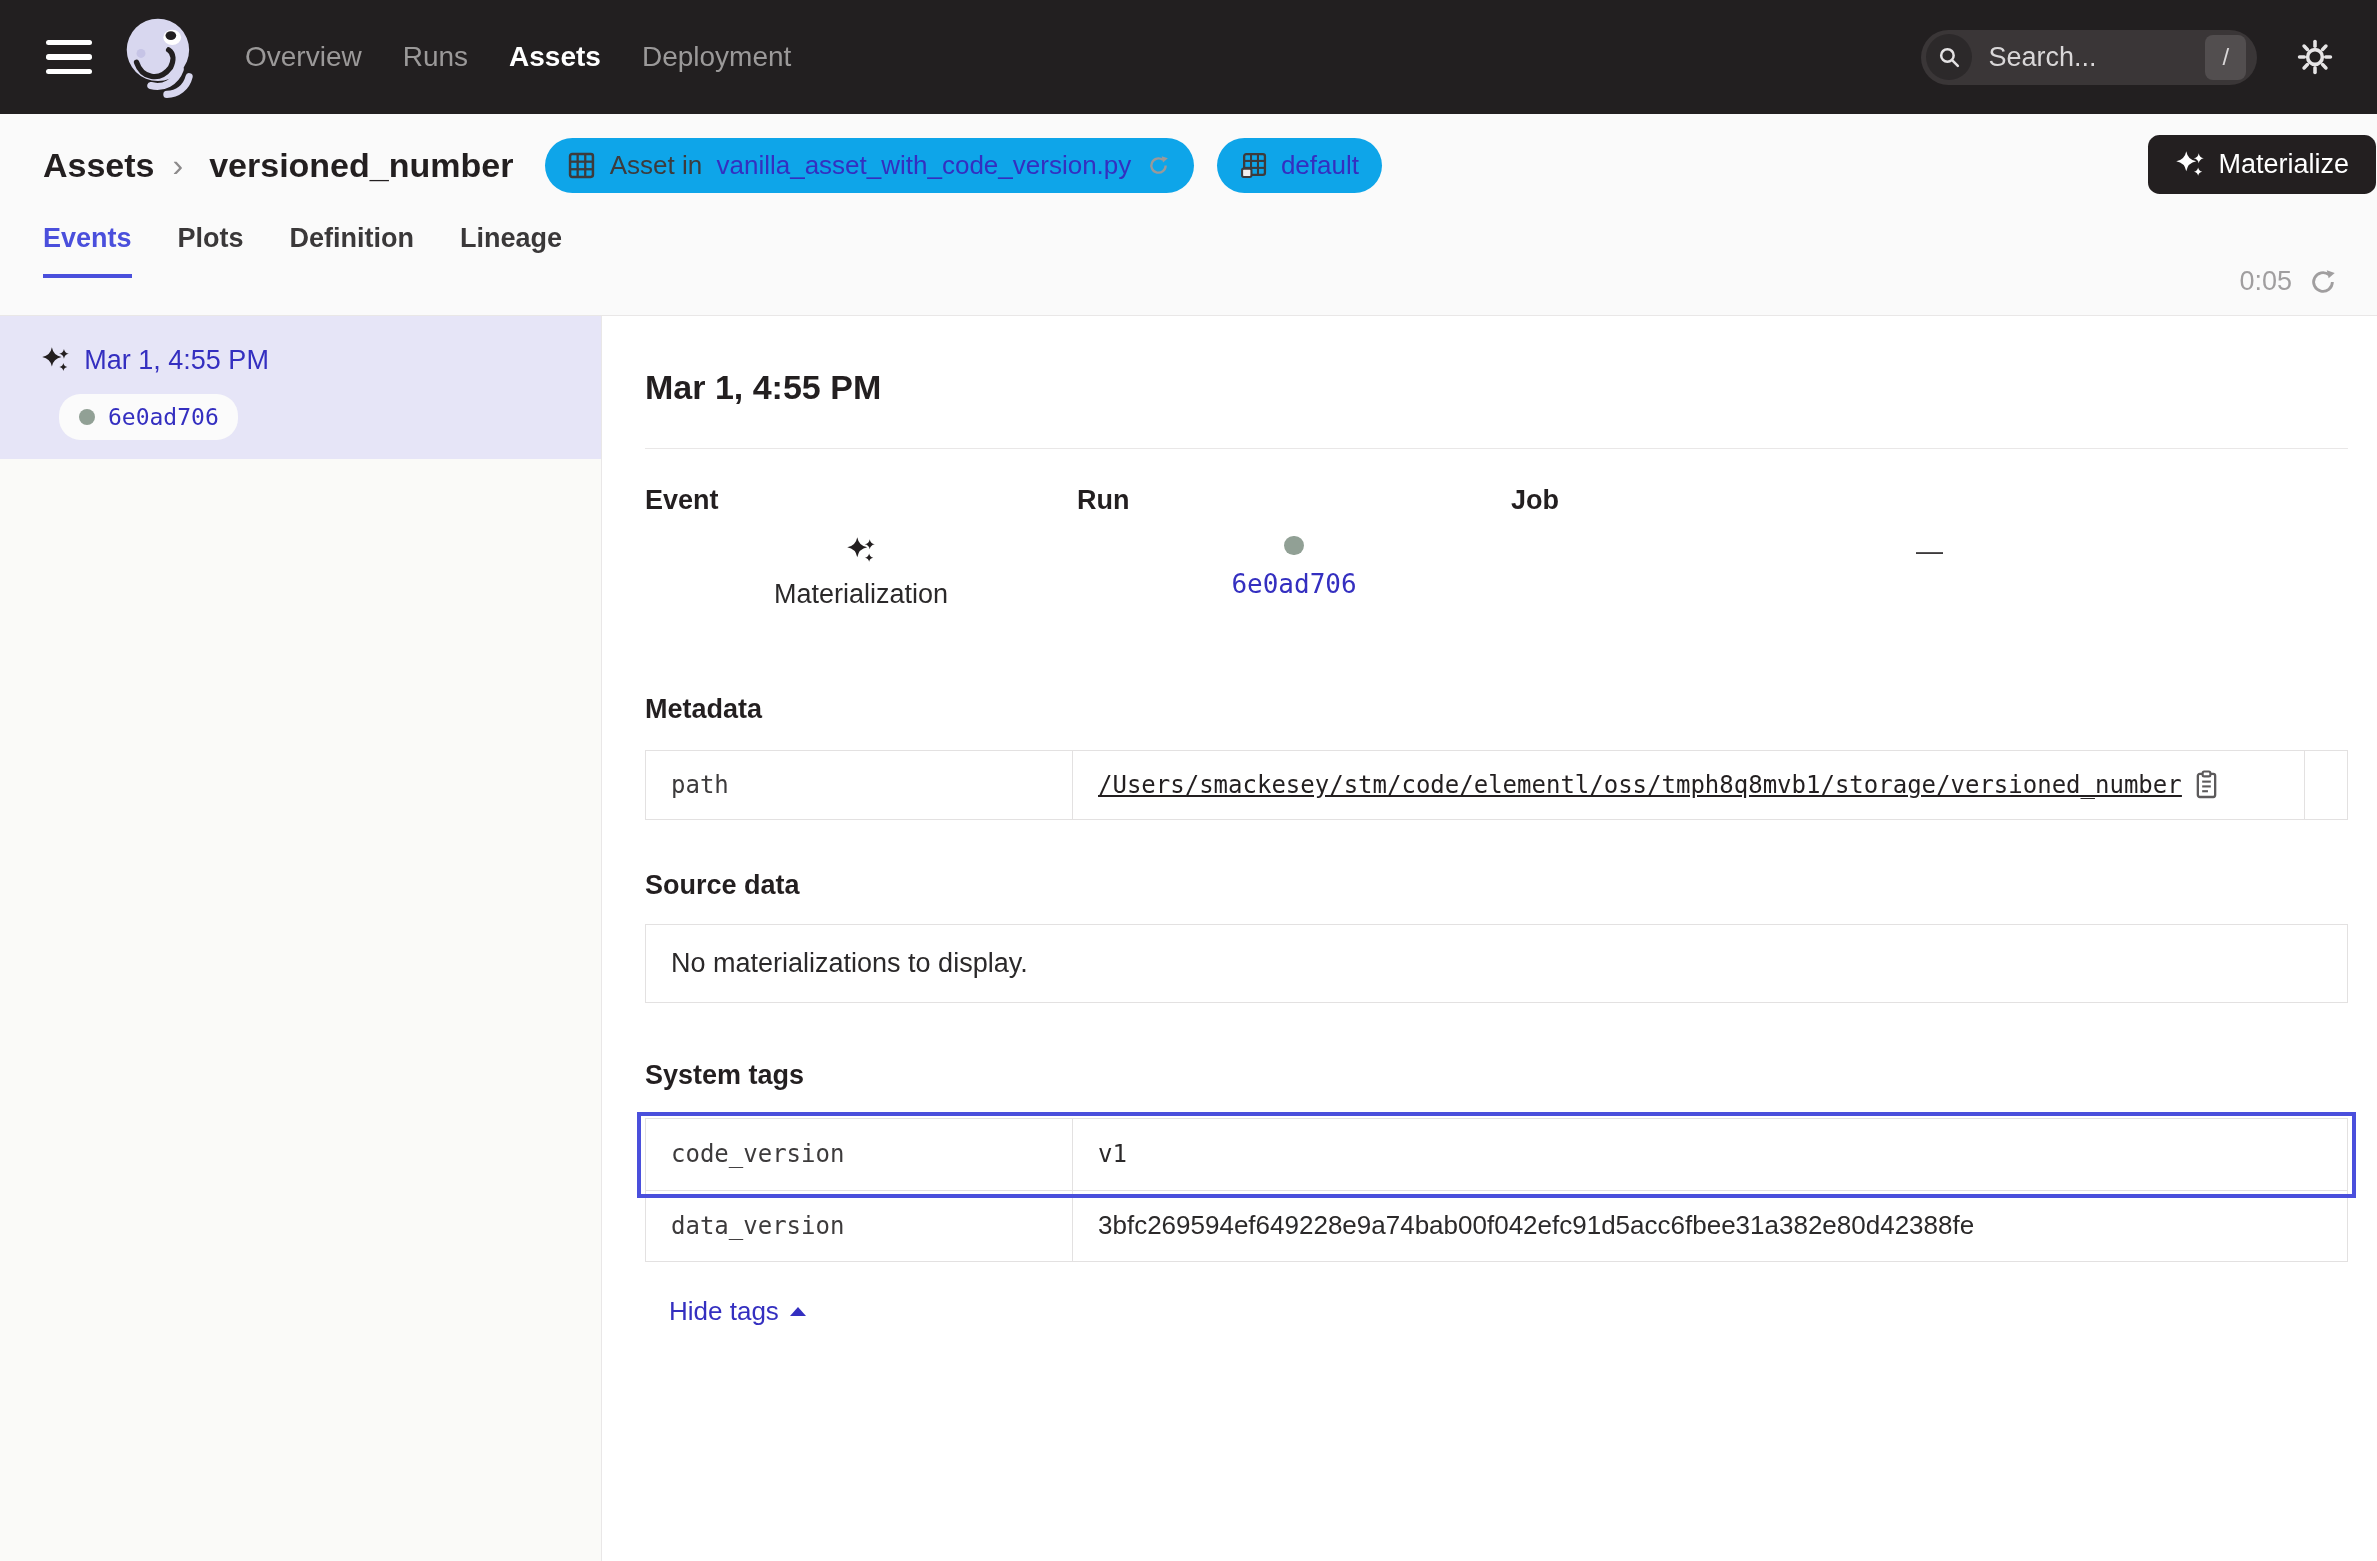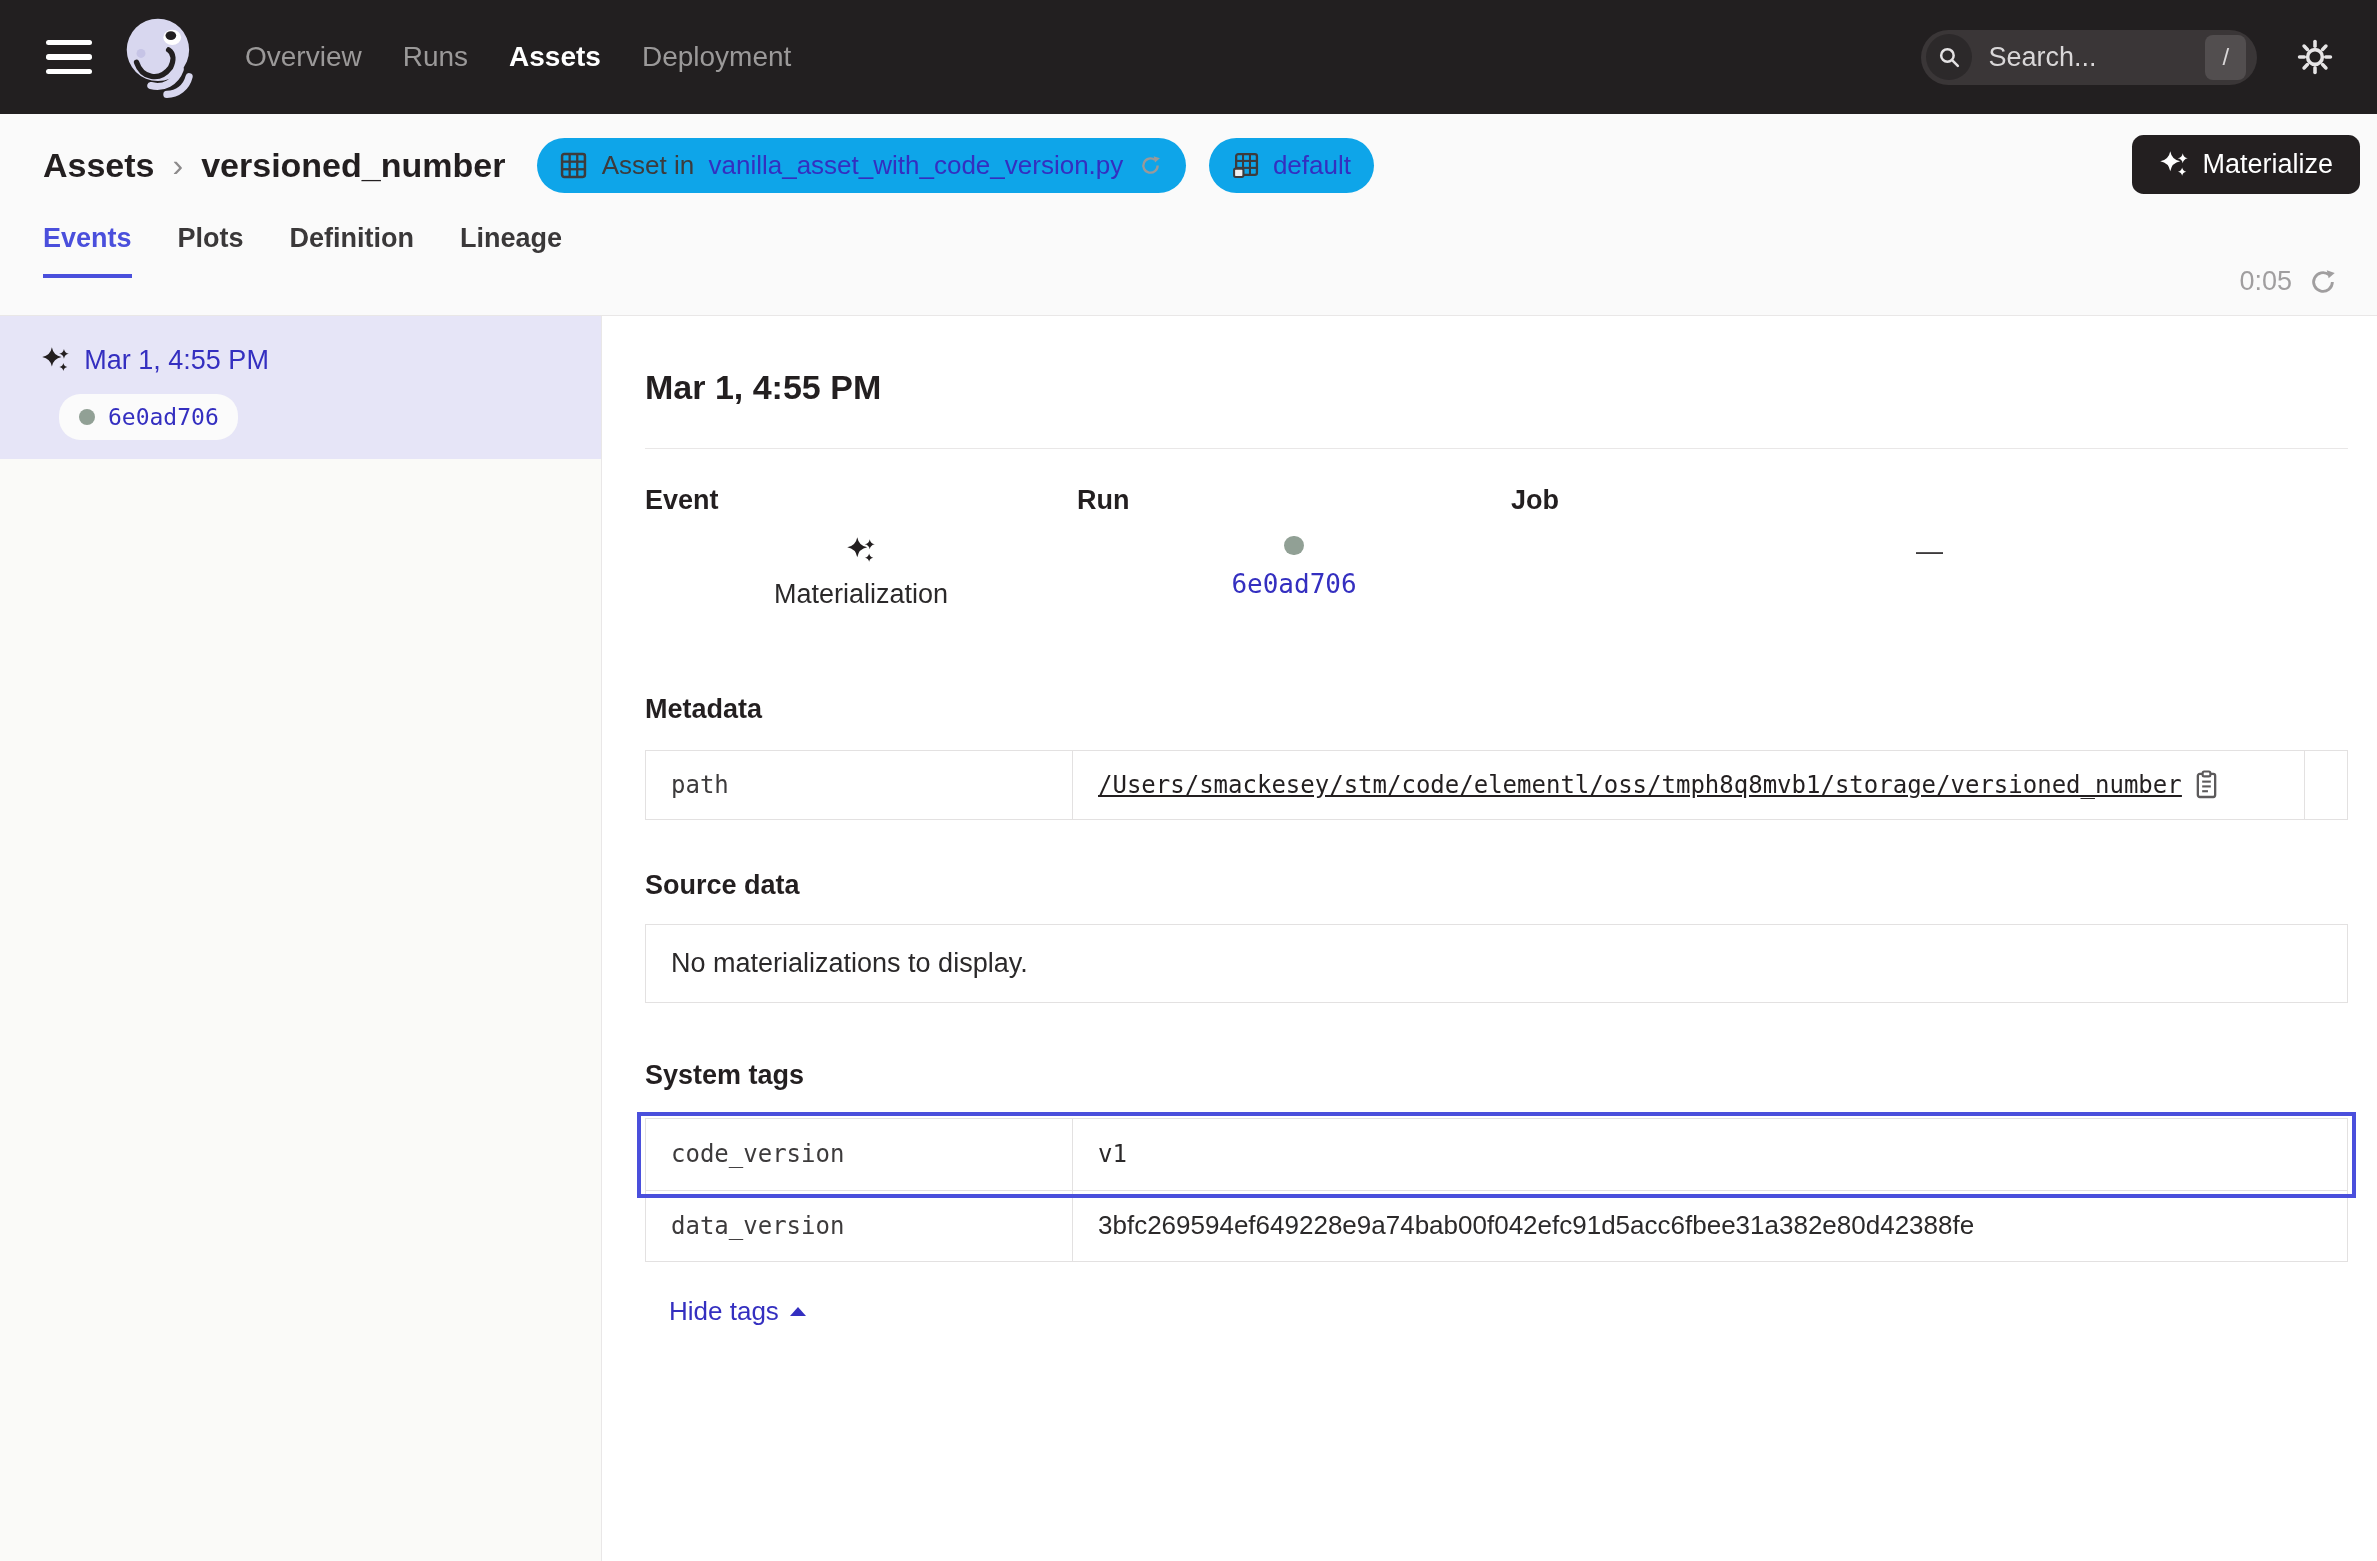--- a/index.html
+++ b/index.html
@@ -59,30 +59,30 @@
   .gear-btn { cursor: pointer; display: flex; align-items: center; }
 
   
   .header-strip {
     background: var(--strip-bg); border-bottom: 0.9px solid var(--border-soft);
     padding: 23px 39px 0 43px; position: relative; height: 202px;
   }
   .breadcrumb-row { display: flex; align-items: center; height: 57px; }
   .crumb-root { font-size: 34px; font-weight: 600; color: var(--dark); cursor: pointer; }
   .crumb-sep { font-size: 32px; color: #8C8A8B; margin: 0 18px; font-weight: 400; }
-  .crumb-current { font-size: 34px; font-weight: 600; color: var(--dark); }
+  .crumb-current { font-size: 34px; font-weight: 600; color: var(--dark); margin-left: 8px; }
   .badges { display: flex; align-items: center; gap: 23px; margin-left: 32px; }
   .badge {
     height: 55px; background: #0ea5e9; border-radius: 28px;
     display: inline-flex; align-items: center; gap: 14.3px; padding: 0 23px;
     font-size: 26px; color: #3D3B3C; cursor: pointer;
   }
   .badge .file-link { color: var(--link); }
   .materialize-btn {
-    position: absolute; right: 17px; top: 21.4px; height: 59px;
+    position: absolute; right: 1px; top: 21.4px; height: 59px;
     background: var(--dark); color: #FFFFFF; border: none; border-radius: 11.6px;
     display: flex; align-items: center; gap: 13.4px; padding: 16px 27px;
     font-size: 27px; font-weight: 500; cursor: pointer;
     font-family: "Liberation Sans", sans-serif;
   }
   .tabs-row { display: flex; gap: 46px; margin-top: 29px; align-items: flex-end; }
   .tab {
     font-size: 27px; font-weight: 600; color: #3A3839;
     padding-bottom: 19.6px; cursor: pointer; border-bottom: 4.5px solid transparent;
     margin-bottom: -0.9px;

